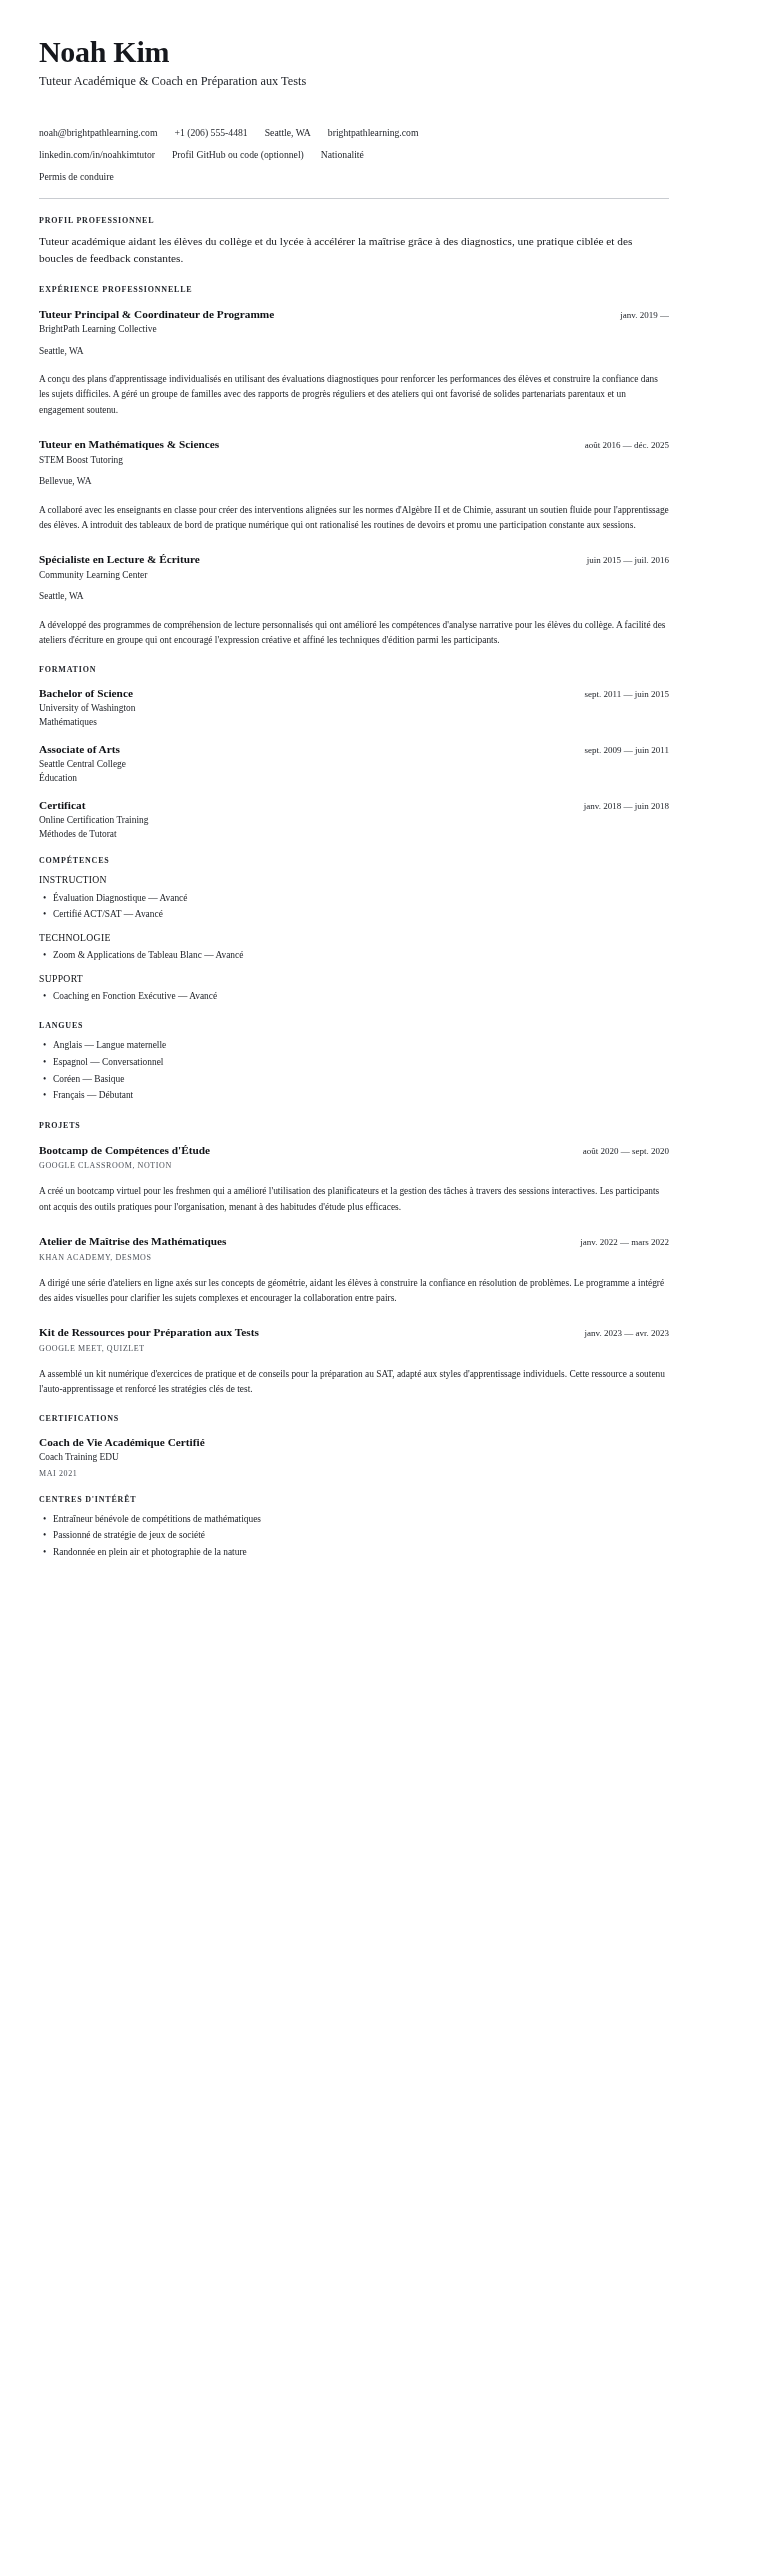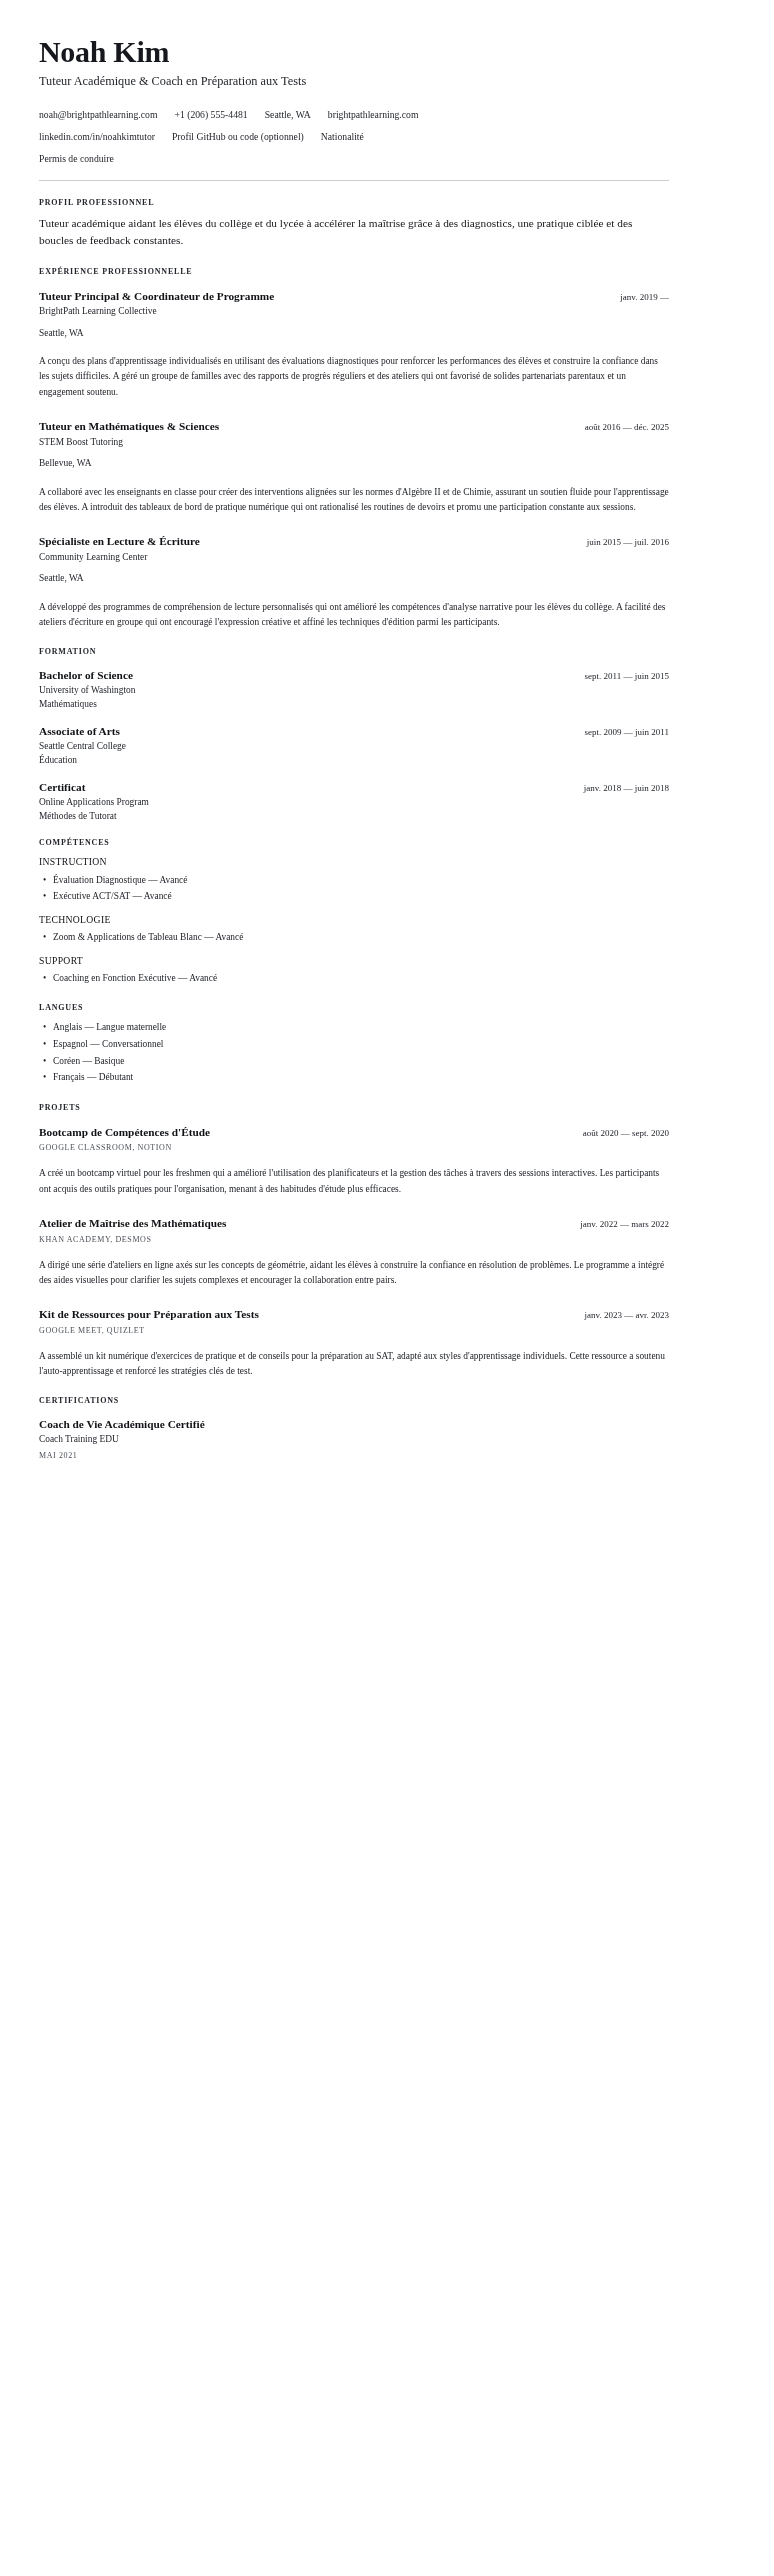--- a/index.html
+++ b/index.html
@@ -22,21 +22,21 @@
     font-family: "Liberation Serif", serif;
     font-size: 30px;
     font-weight: bold;
     letter-spacing: -0.3px;
     line-height: 1.05;
     margin: 0 0 6.5px 0;
   }
   .headline {
     font-size: 12.3px;
     color: #23262c;
-    margin: 0 0 17px 0;
+    margin: 0 0 35px 0;
     line-height: 1.3;
   }
   .contact-rows {
     margin-bottom: 6.5px;
   }
   .contact-row {
     font-size: 9.7px;
     color: #23262c;
     line-height: 1.55;
     margin-bottom: 7px;
@@ -259,33 +259,33 @@
       </div>
       <div class="entry-org">Seattle Central College</div>
       <div class="edu-field">Éducation</div>
     </div>
 
     <div class="edu-entry">
       <div class="entry-head">
         <div class="entry-title">Certificat</div>
         <div class="entry-date">janv. 2018 — juin 2018</div>
       </div>
-      <div class="entry-org">Online Applications Program</div>
+      <div class="entry-org">Online Certification Training</div>
       <div class="edu-field">Méthodes de Tutorat</div>
     </div>
   </div>
 
   <div class="section">
     <div class="section-title">Compétences</div>
 
     <div class="skill-group">
       <div class="skill-group-title">Instruction</div>
       <ul class="bullets">
         <li>Évaluation Diagnostique — Avancé</li>
-        <li>Exécutive ACT/SAT — Avancé</li>
+        <li>Certifié ACT/SAT — Avancé</li>
       </ul>
     </div>
 
     <div class="skill-group">
       <div class="skill-group-title">Technologie</div>
       <ul class="bullets">
         <li>Zoom &amp; Applications de Tableau Blanc — Avancé</li>
       </ul>
     </div>
 
@@ -340,15 +340,23 @@
 
   <div class="section">
     <div class="section-title">Certifications</div>
     <div class="cert-entry">
       <div class="entry-title">Coach de Vie Académique Certifié</div>
       <div class="entry-org">Coach Training EDU</div>
       <div class="cert-date">MAI 2021</div>
     </div>
   </div>
 
+  <div class="section">
+    <div class="section-title">Centres d'intérêt</div>
+    <ul class="bullets">
+      <li>Entraîneur bénévole de compétitions de mathématiques</li>
+      <li>Passionné de stratégie de jeux de société</li>
+      <li>Randonnée en plein air et photographie de la nature</li>
+    </ul>
+  </div>
 
 </div>
 
 
 </body></html>

